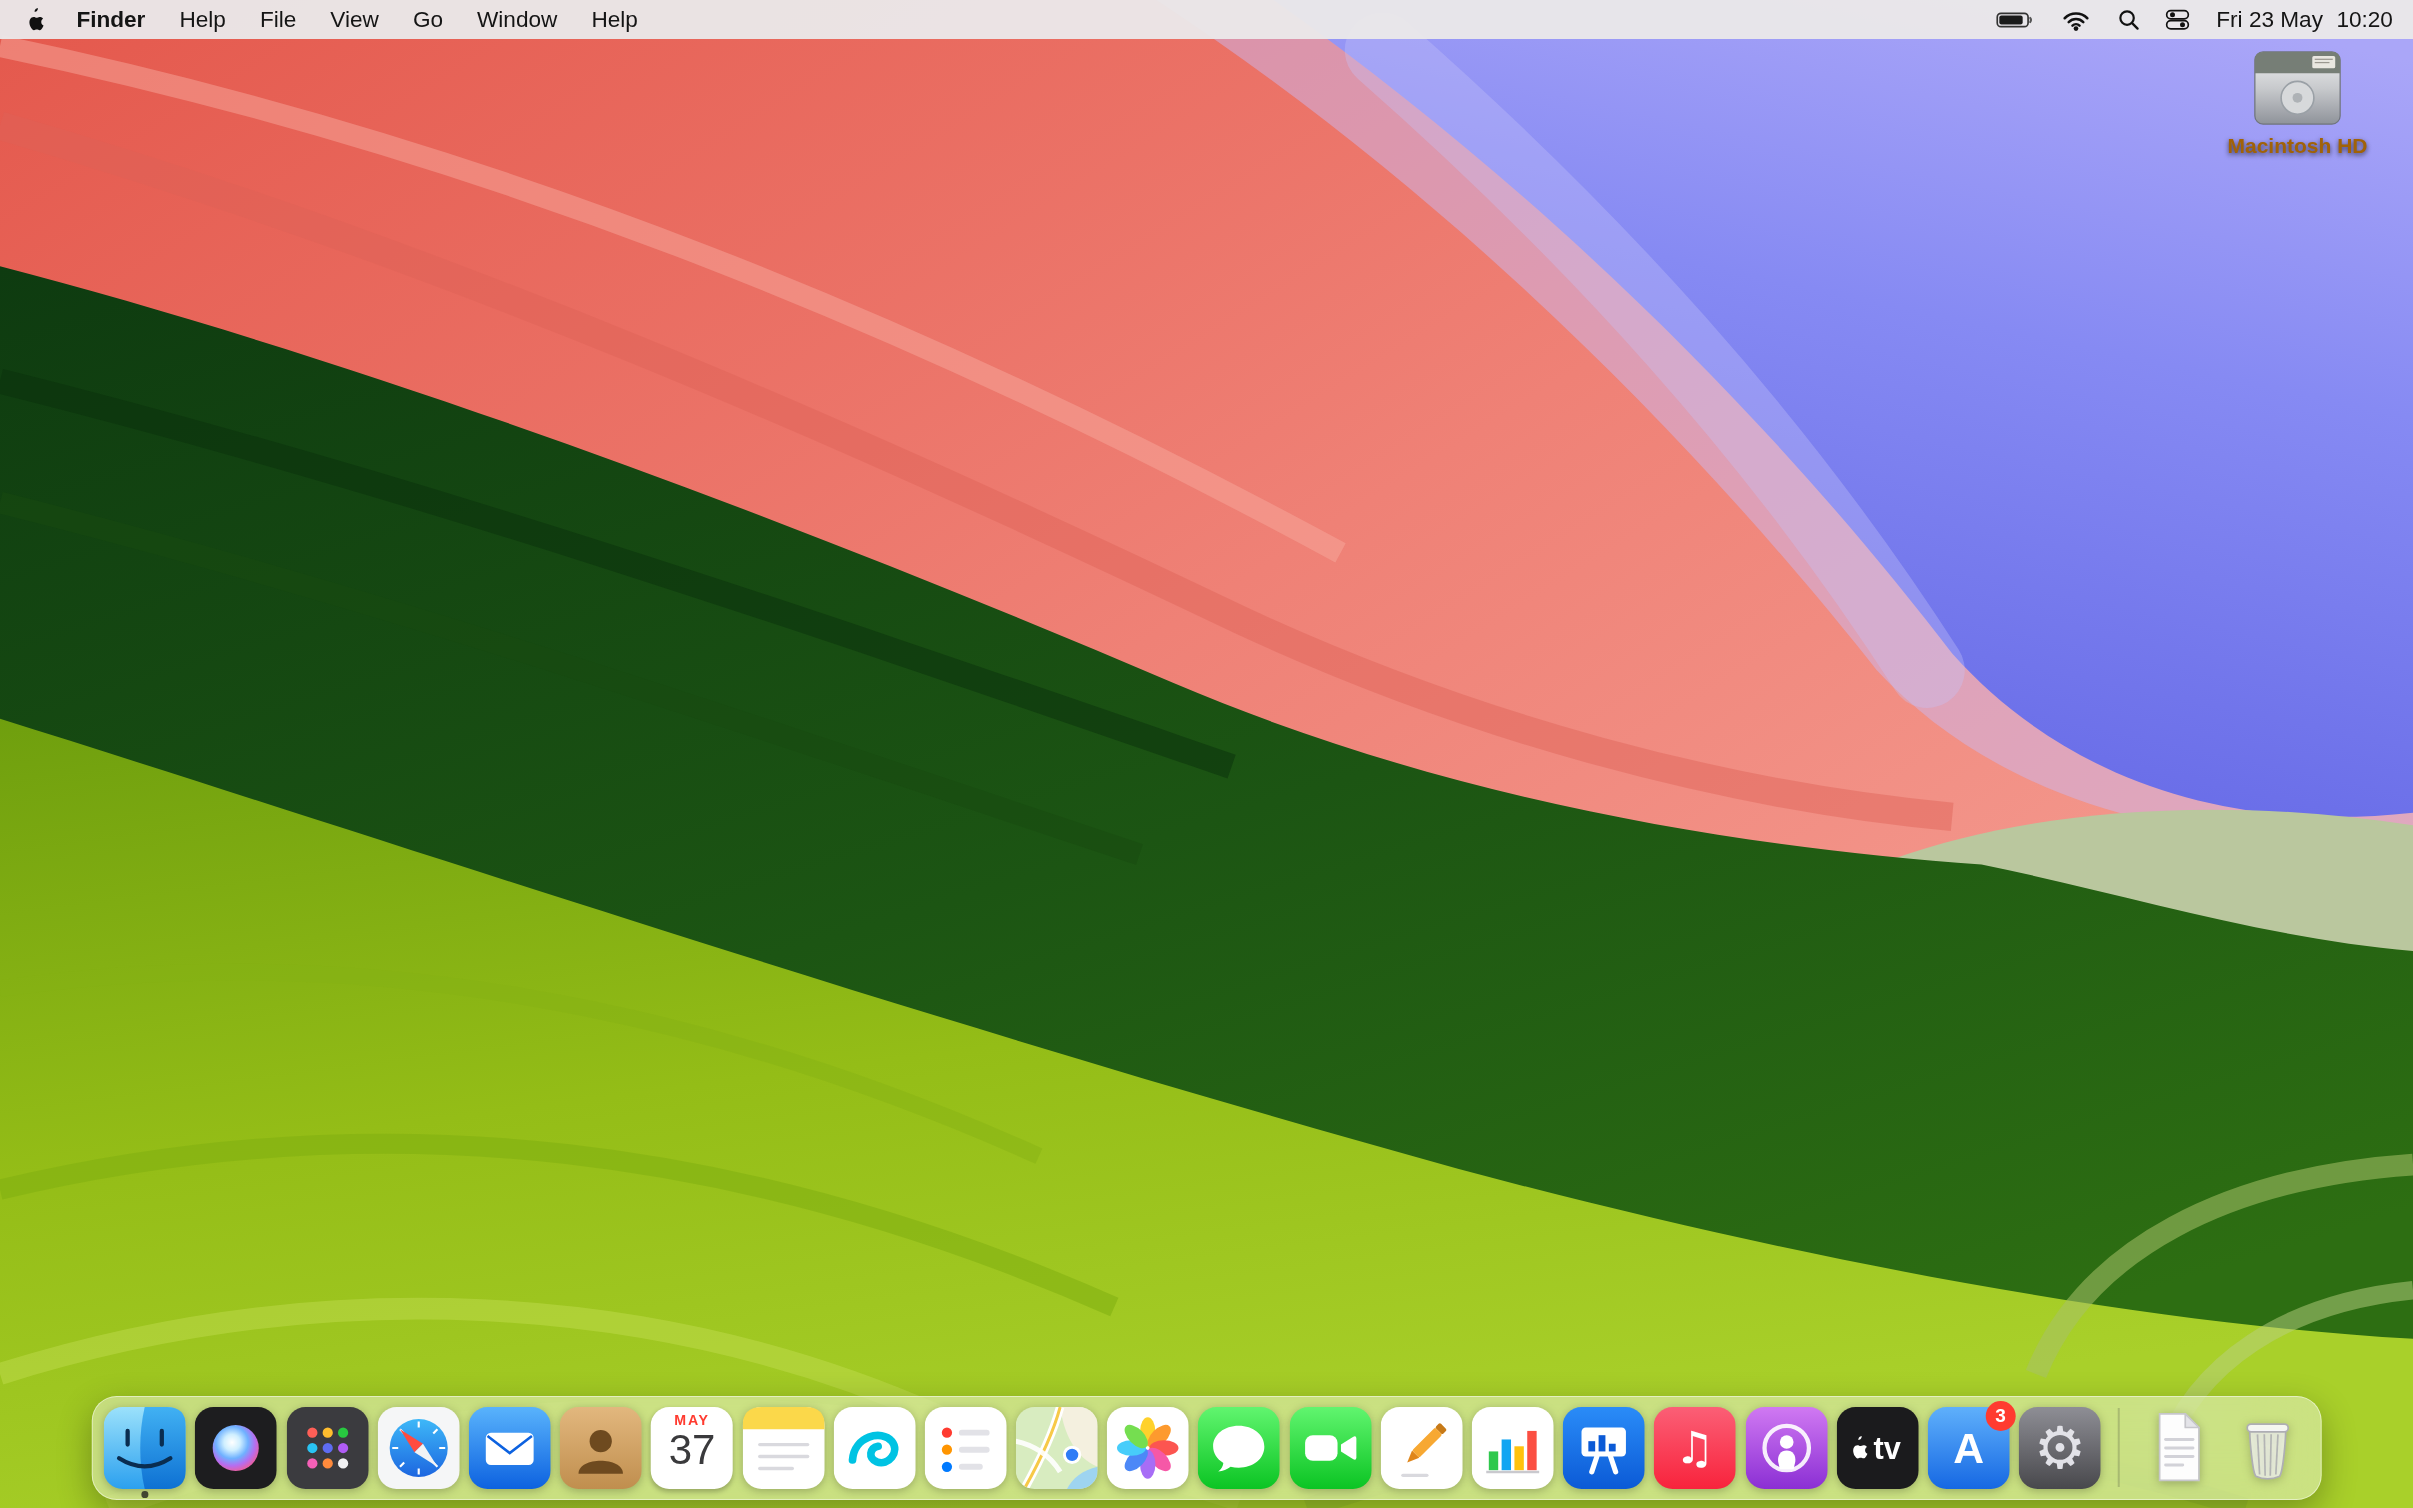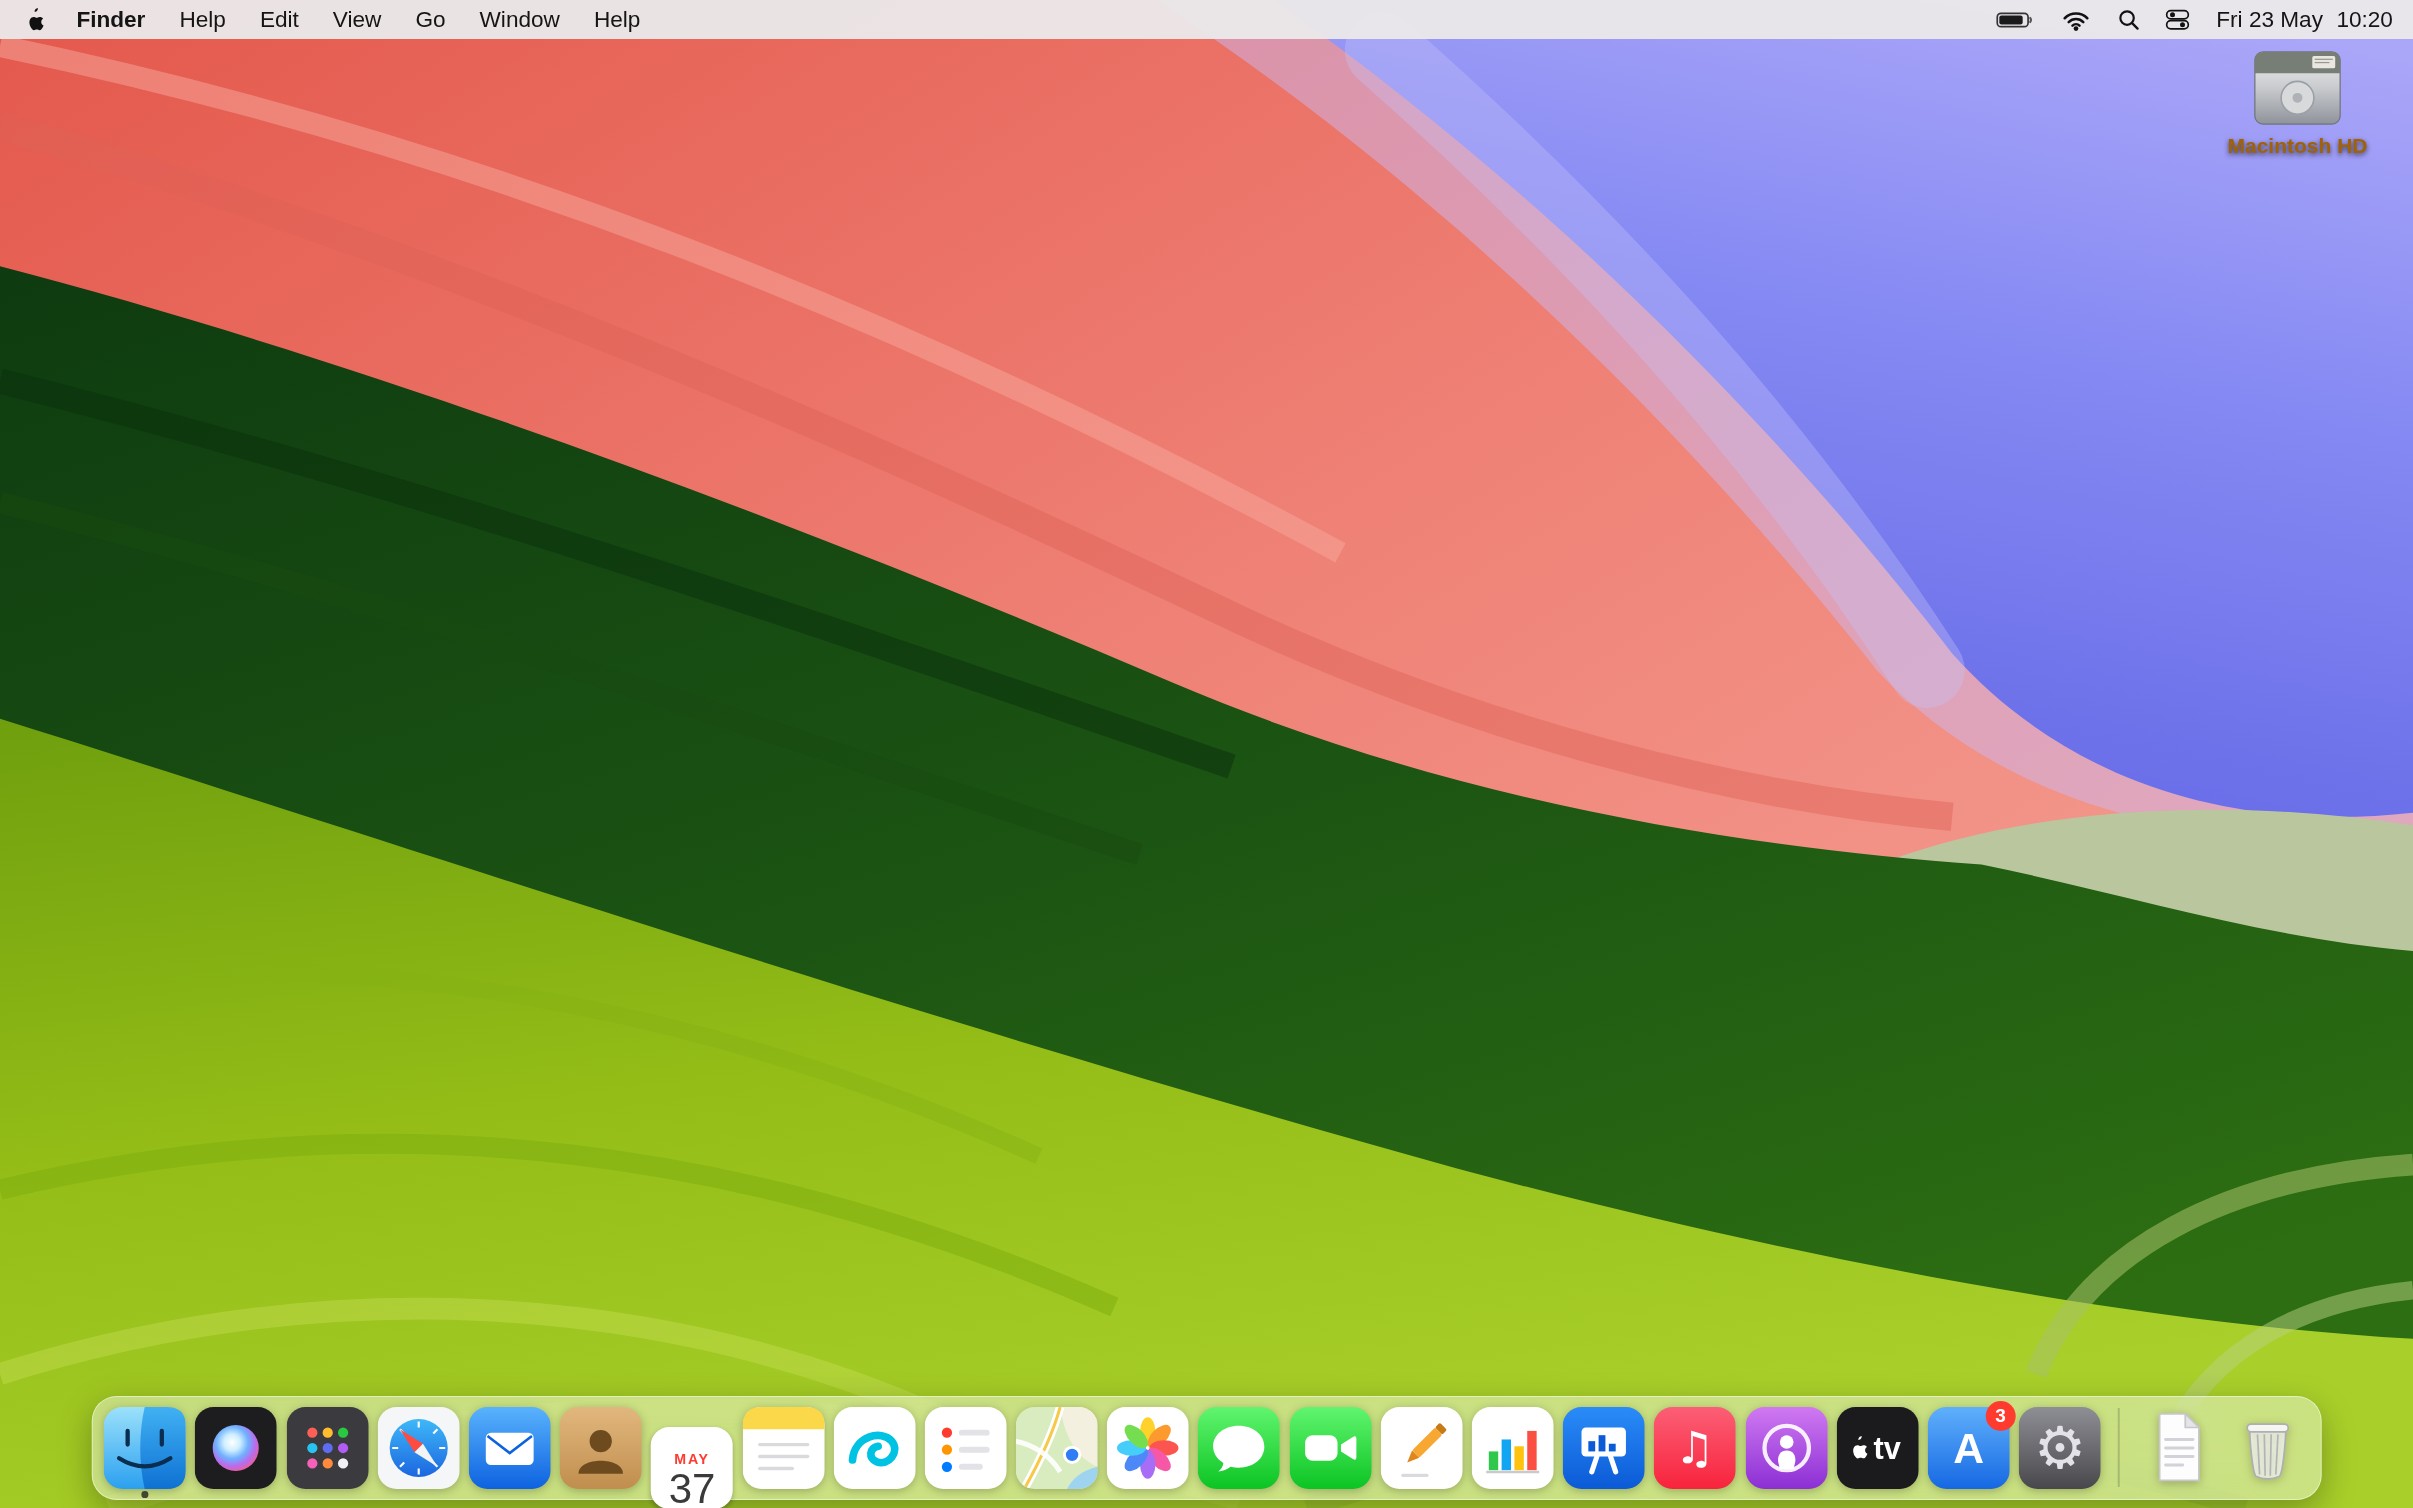--- a/index.html
+++ b/index.html
@@ -35,22 +35,22 @@
   .dock-icon { width:82px; height:82px; position:relative; cursor:pointer; flex:0 0 auto; }
   .dock-icon > svg { width:82px; height:82px; display:block;
                      filter:drop-shadow(0 2.5px 5px rgba(0,0,0,0.25)); }
   .dock-sep { width:1.7px; height:79px; background:rgba(50,50,55,0.22); margin:0 7.5px; flex:0 0 auto; }
   .run-dot { position:absolute; left:50%; bottom:-9.2px; transform:translateX(-50%);
              width:6.7px; height:6.7px; border-radius:50%; background:rgba(30,30,30,0.78); }
   .badge { position:absolute; top:-5.9px; right:-5.9px; min-width:30px; height:30px; padding:0 5px;
            border-radius:15px; background:#ff3b30; color:#fff; font-size:19px; font-weight:700;
            display:flex; align-items:center; justify-content:center; z-index:2; }
   .cal-box { width:82px; height:82px; border-radius:18.4px; background:#fff;
-             display:flex; flex-direction:column; align-items:center; padding-top:24px;
-             box-shadow:0 2.5px 5px rgba(0,0,0,0.25);margin-top:20px; }
+             display:flex; flex-direction:column; align-items:center; padding-top:5px;
+             box-shadow:0 2.5px 5px rgba(0,0,0,0.25); }
   .cal-month { color:#ff3b30; font-size:14.2px; font-weight:700; letter-spacing:1.7px; }
   .cal-day { color:#3a3a3c; font-size:42px; font-weight:300; line-height:1.05; }
 </style>
 </head>
 <body>
 
 <svg id="wallpaper" viewBox="0 0 2880 1800" preserveAspectRatio="xMidYMid slice" xmlns="http://www.w3.org/2000/svg">
   <defs>
     <linearGradient id="wp-red" x1="0" y1="0" x2="1" y2="1">
       <stop offset="0" stop-color="#e4584c"></stop>
@@ -97,21 +97,21 @@
 
 <div class="menu-bar">
   <div class="mb-left">
     <div class="mb-item mb-apple">
       <svg width="17.6" height="22.6" viewBox="0 0 17.8 24.2">
         <path fill="#111" d="M11.182 0c.09 1.045-.305 2.082-.913 2.84-.62.765-1.66 1.36-2.67 1.28-.105-1.008.375-2.07.95-2.73C9.18.66 10.26.09 11.182 0zM14.7 15.08c-.02-2.35 1.92-3.48 2.006-3.535-1.09-1.6-2.79-1.82-3.395-1.845-1.445-.146-2.82.85-3.55.85-.73 0-1.865-.83-3.066-.807-1.578.023-3.032.917-3.843 2.33-1.64 2.845-.42 7.05 1.176 9.36.78 1.13 1.71 2.4 2.932 2.355 1.176-.047 1.62-.76 3.04-.76 1.42 0 1.82.76 3.066.736 1.266-.023 2.066-1.15 2.84-2.286.894-1.31 1.262-2.58 1.282-2.645-.028-.012-2.46-.943-2.487-3.753z"></path>
       </svg>
     </div>
     <div class="mb-item mb-app">Finder</div>
     <div class="mb-item">Help</div>
-    <div class="mb-item">Edit</div>
+    <div class="mb-item">File</div>
     <div class="mb-item">View</div>
     <div class="mb-item">Go</div>
     <div class="mb-item">Window</div>
     <div class="mb-item">Help</div>
   </div>
   <div class="mb-right">
     <div class="mb-icon">
       <svg width="40" height="22" viewBox="0 0 48 26">
         <rect x="1.5" y="5" width="37" height="16" rx="4.5" fill="none" stroke="#333" stroke-width="2"></rect>
         <rect x="4" y="7.5" width="28" height="11" rx="2.5" fill="#1a1a1a"></rect>

